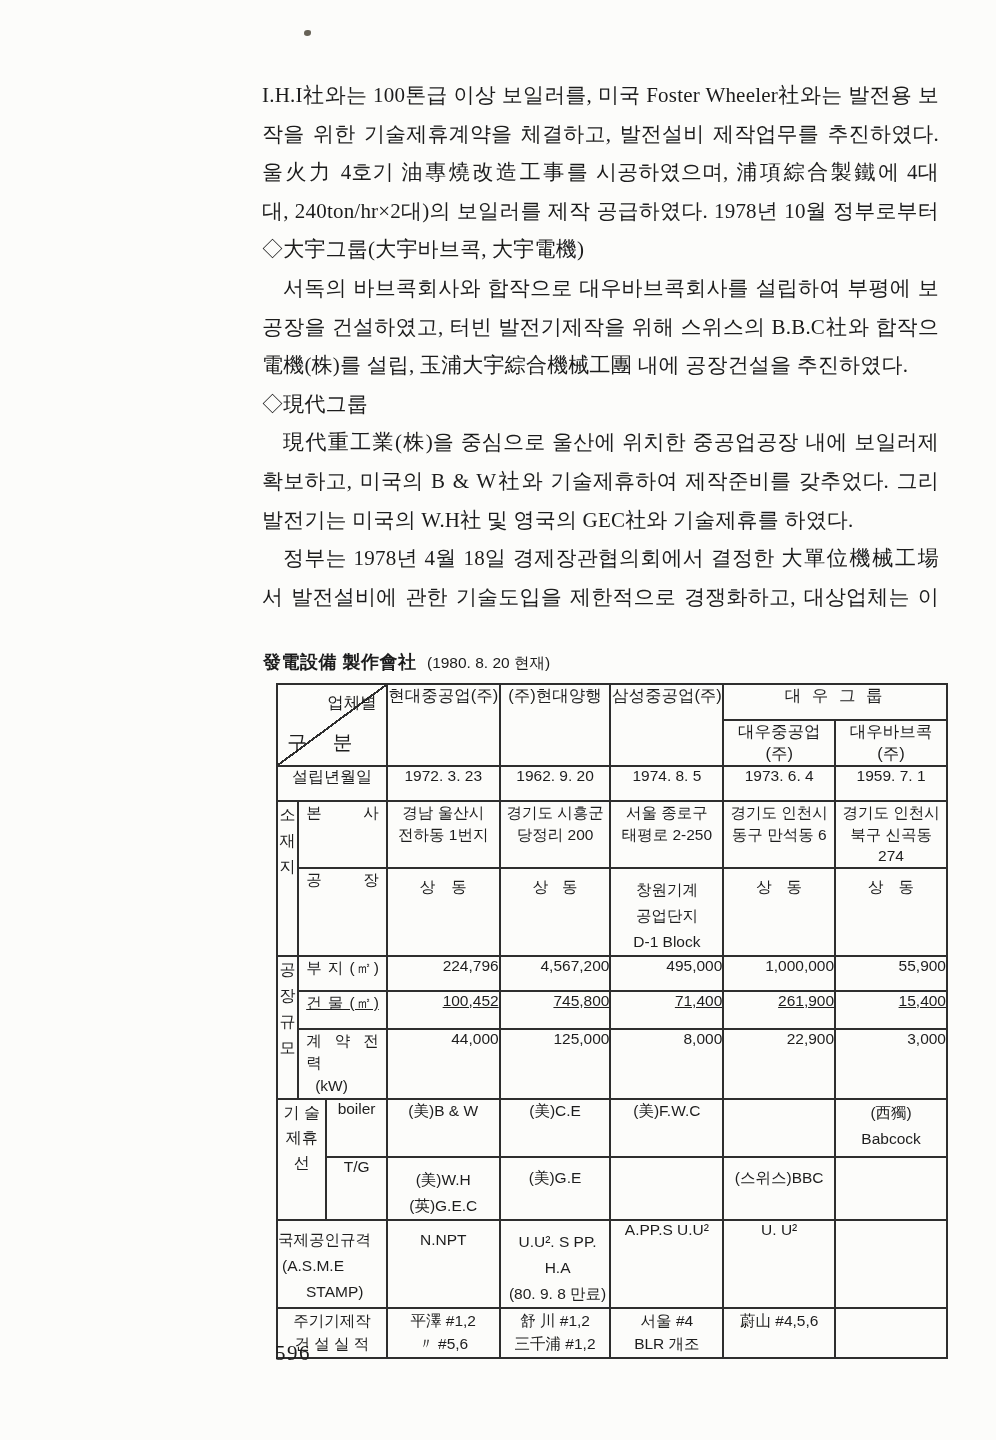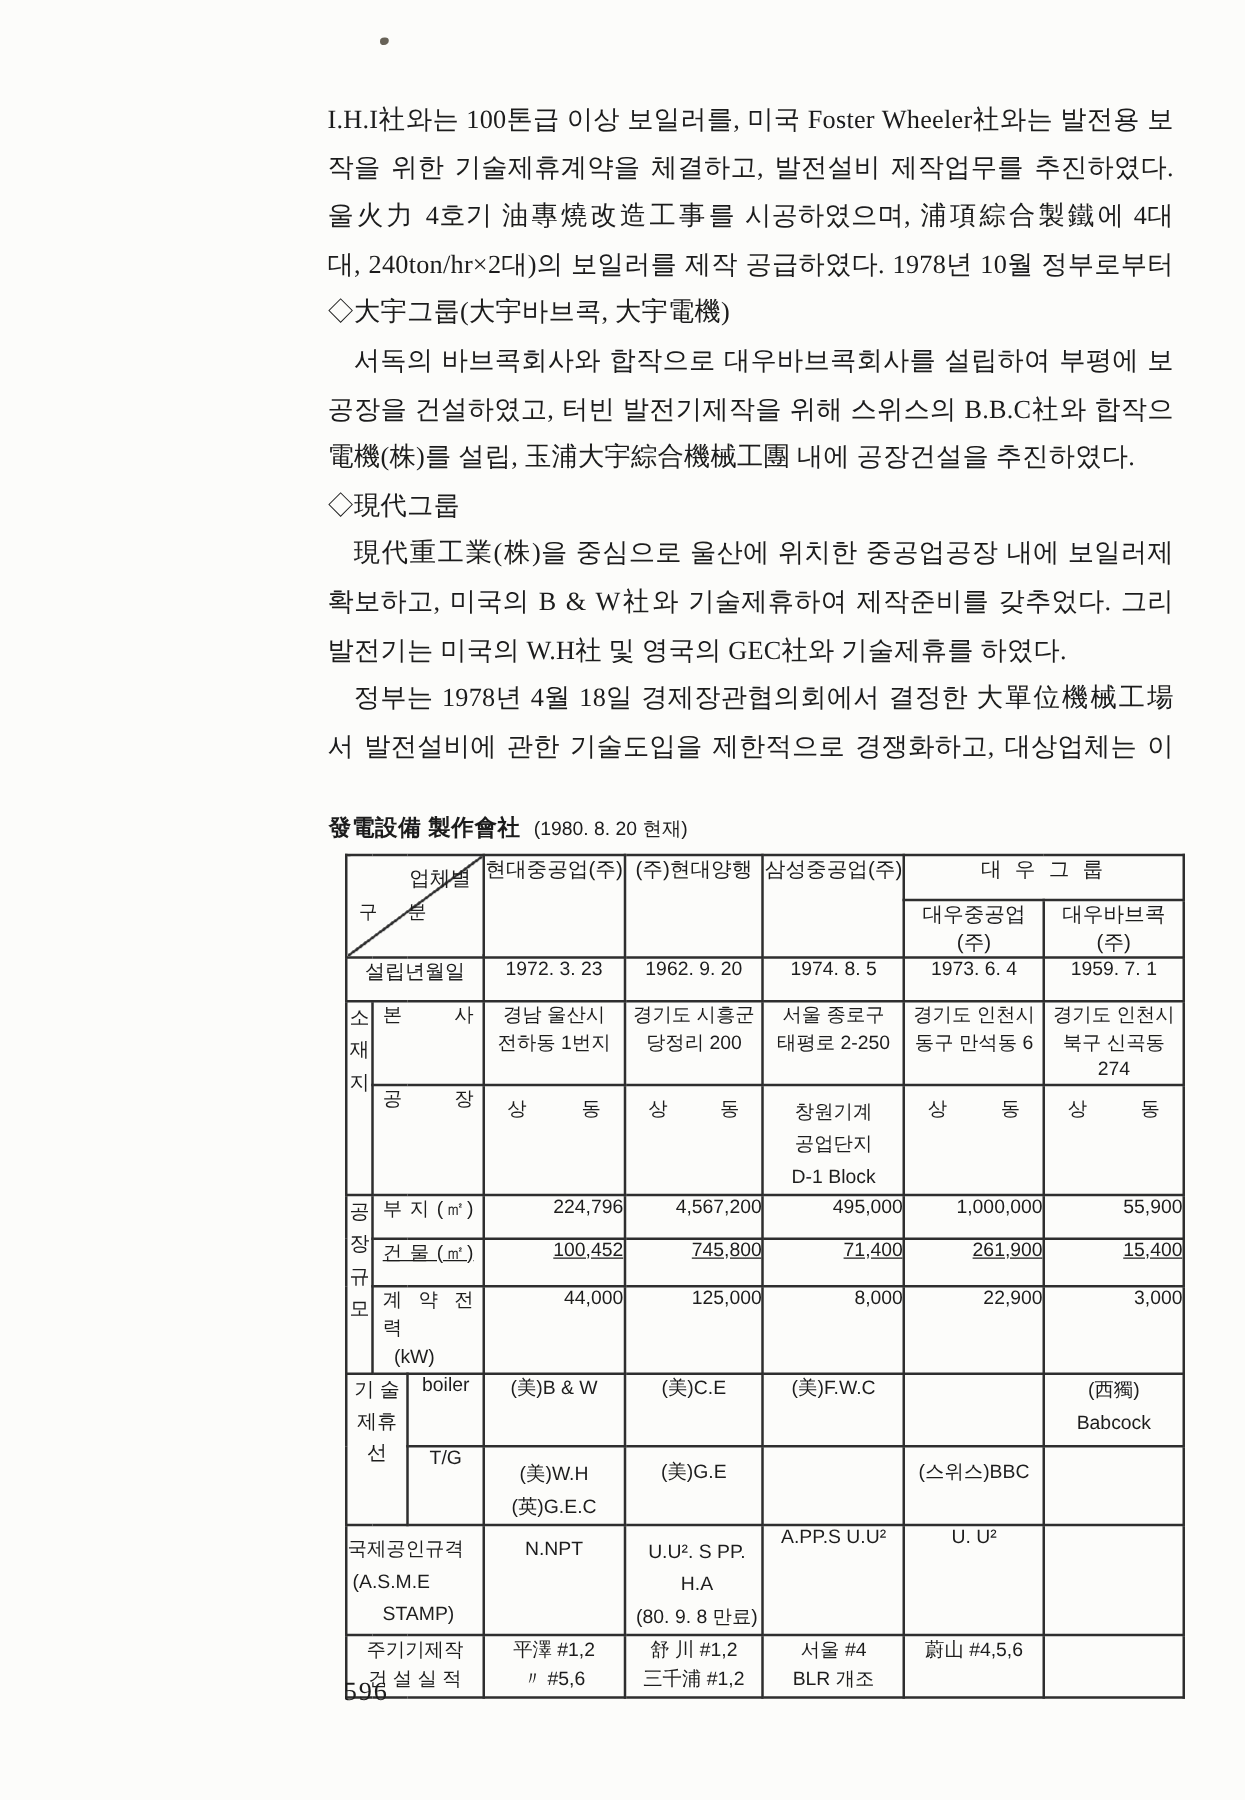--- a/index.html
+++ b/index.html
@@ -57,39 +57,39 @@
     text-align:center;vertical-align:middle;font-size:16.5px;
   }
   td.daewoo{letter-spacing:3px;}
   td.corner{
     position:relative;
     background-image:linear-gradient(to bottom right,
       transparent calc(50% - 1px), #2e2e2e calc(50% - 1px),
       #2e2e2e calc(50% + 1px), transparent calc(50% + 1px));
   }
   .corner-top{position:absolute;top:7px;right:9px;font-size:16.5px;}
-  .corner-bottom{position:absolute;bottom:26px;left:9px;font-size:15px;letter-spacing:10px;}
+  .corner-bottom{position:absolute;bottom:9px;left:9px;font-size:20px;letter-spacing:10px;}
   td.lblc{text-align:center;vertical-align:middle;font-size:16px;}
   td.grp{
     text-align:center;vertical-align:middle;font-size:16px;line-height:26px;
   }
   td.grp2{text-align:center;vertical-align:middle;font-size:16px;line-height:25px;}
   .sl{ 
     text-align:justify;text-align-last:justify;
     padding:0 7px;line-height:22px;
   }
   td.lbl{vertical-align:middle;}
   td.lbl-top{vertical-align:top;padding-top:8px;}
   .kw{padding-left:16px;line-height:24px;}
   td.c{text-align:center;vertical-align:middle;}
   td.ctop{text-align:center;vertical-align:top;padding-top:7px;}
   td.r{text-align:right;vertical-align:top;padding:6px 10px 0 2px;}
   td.lft{text-align:center;vertical-align:top;padding:5px 4px 0 9px;}
   td.sp{vertical-align:middle;}
-  .spv{text-align:justify;text-align-last:justify;padding:0 18px;}
+  .spv{text-align:justify;text-align-last:justify;padding:0 32px;}
   .cl{line-height:21.5px;}
   .cl26{line-height:26px;}
   .cert-l0{line-height:26px;padding-top:6px;}
   .cert-l1{text-align:left;padding-left:4px;line-height:26px;}
   .cert-l2{text-align:left;padding-left:28px;line-height:26px;}
   .rec-line{line-height:23px;}
   
   .page-number{
     position:absolute;left:275px;top:1341px;
     font-size:21px;letter-spacing:1.5px;

